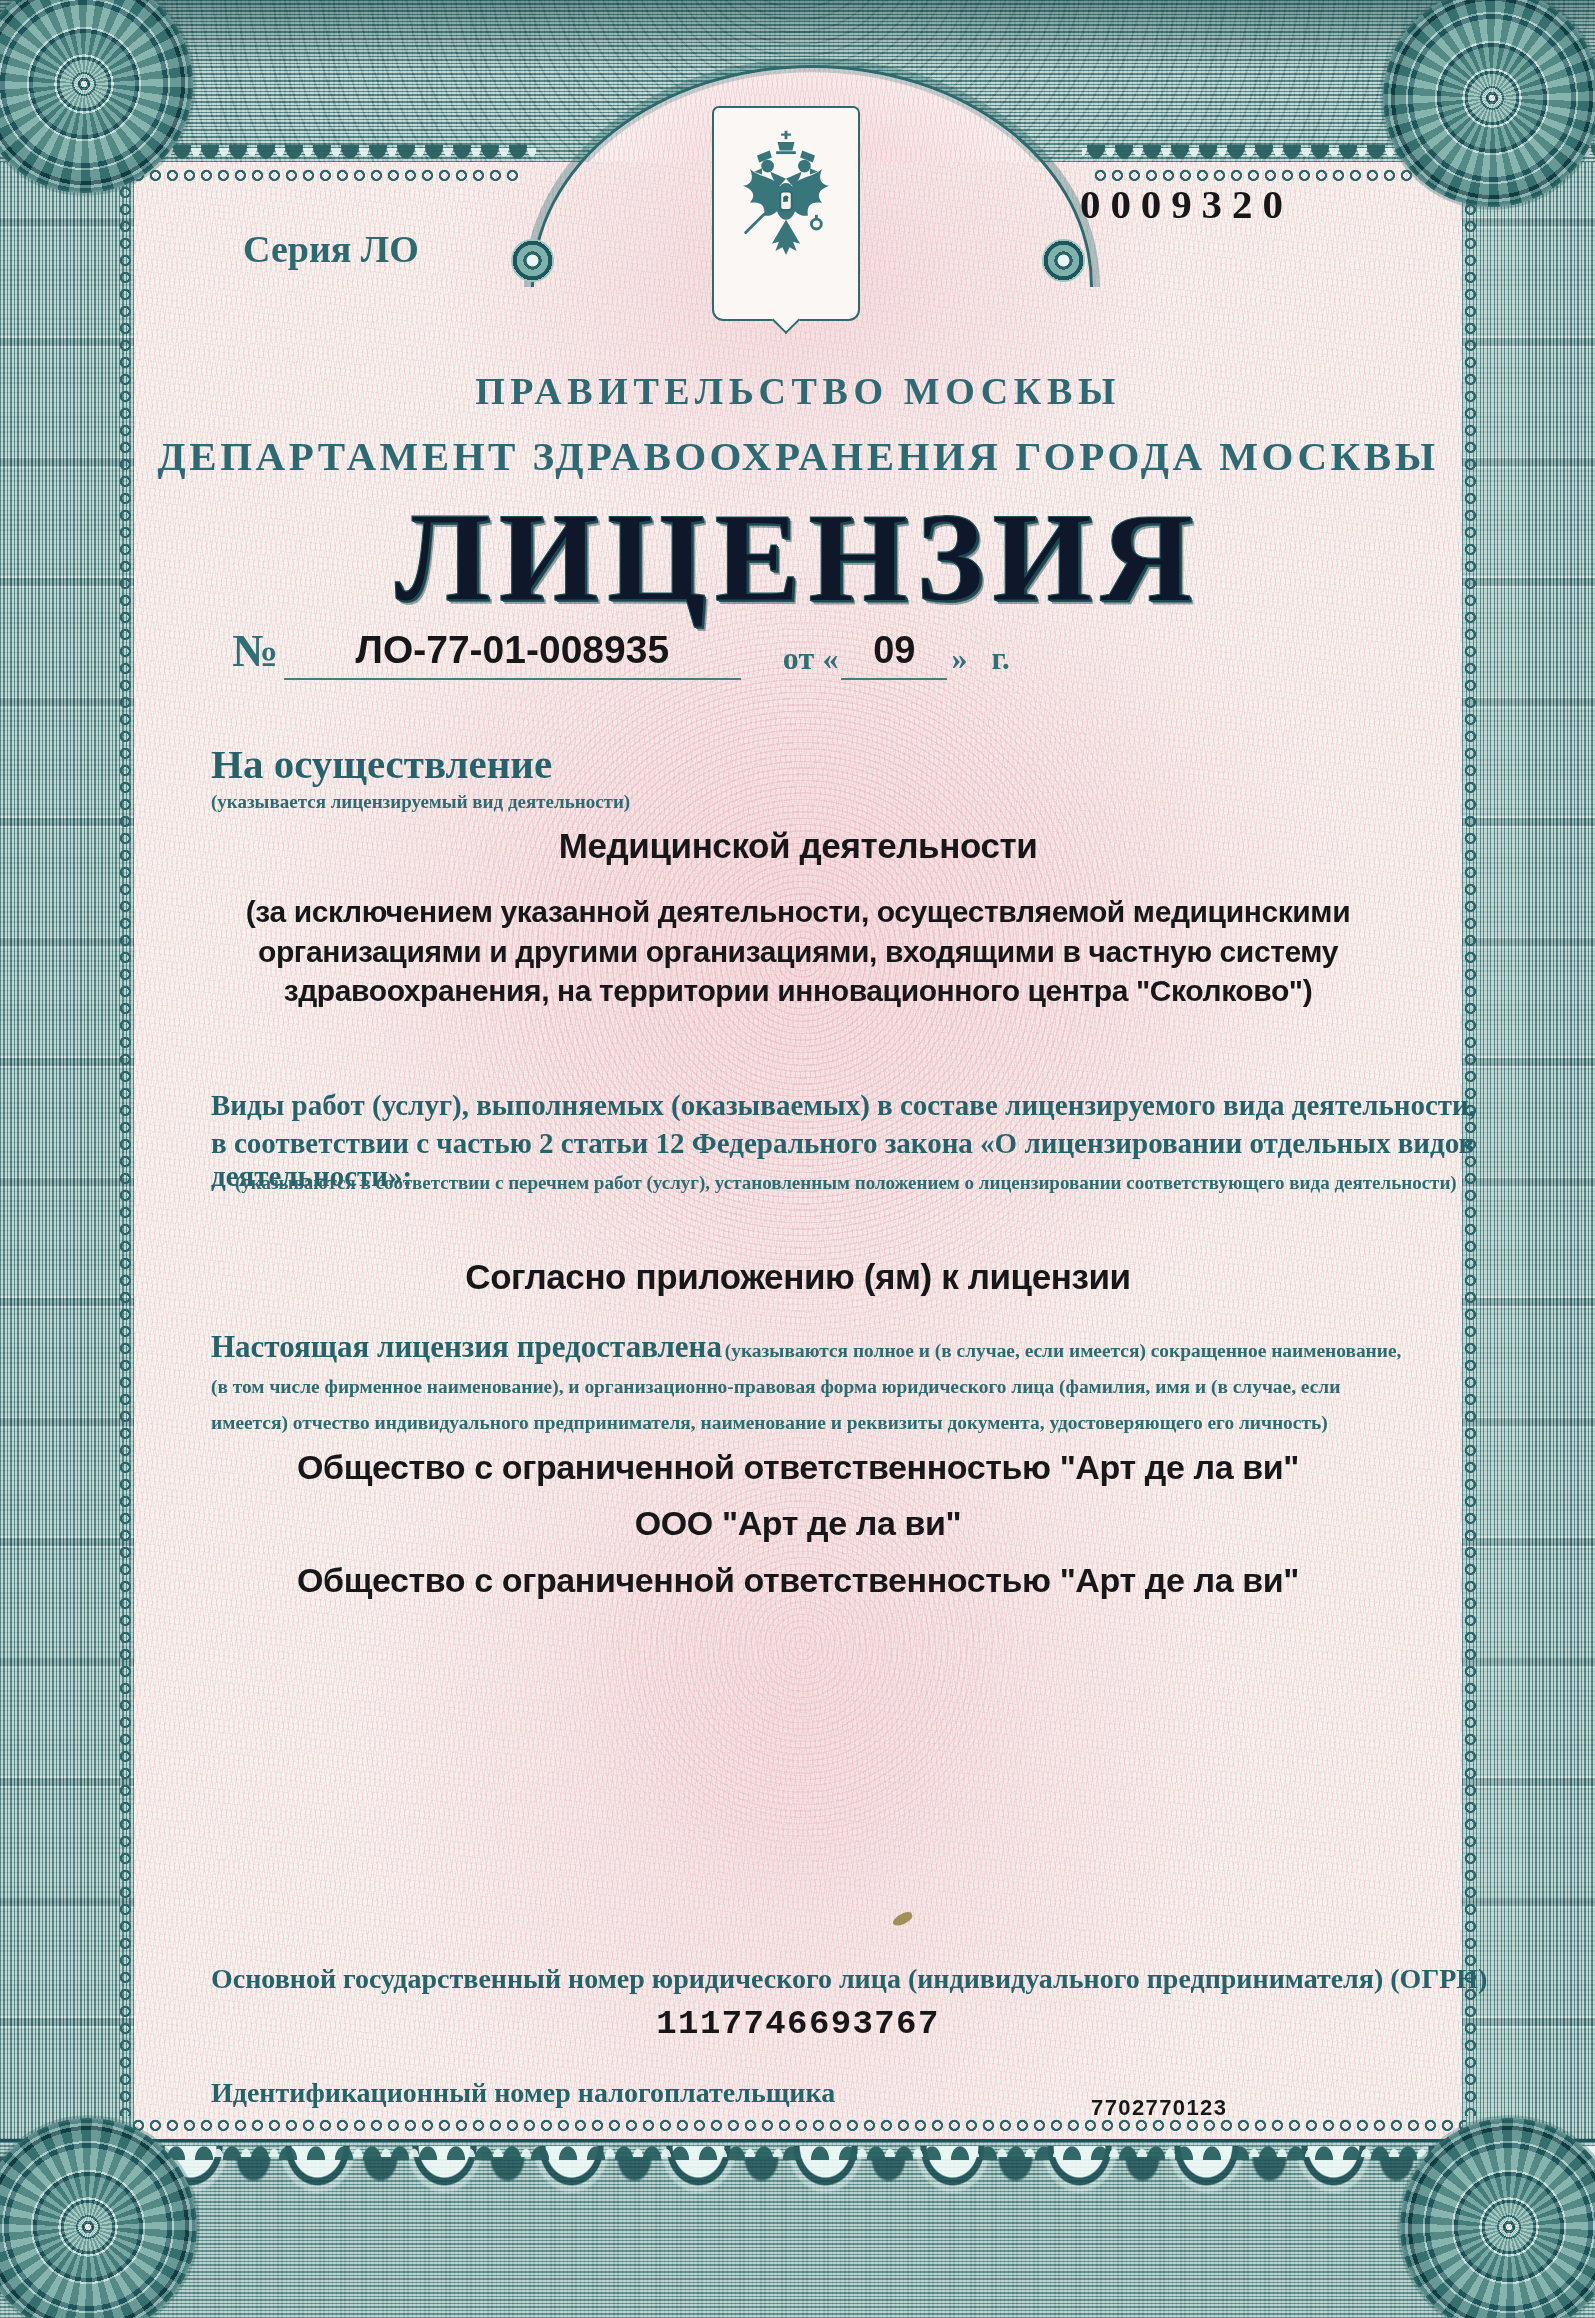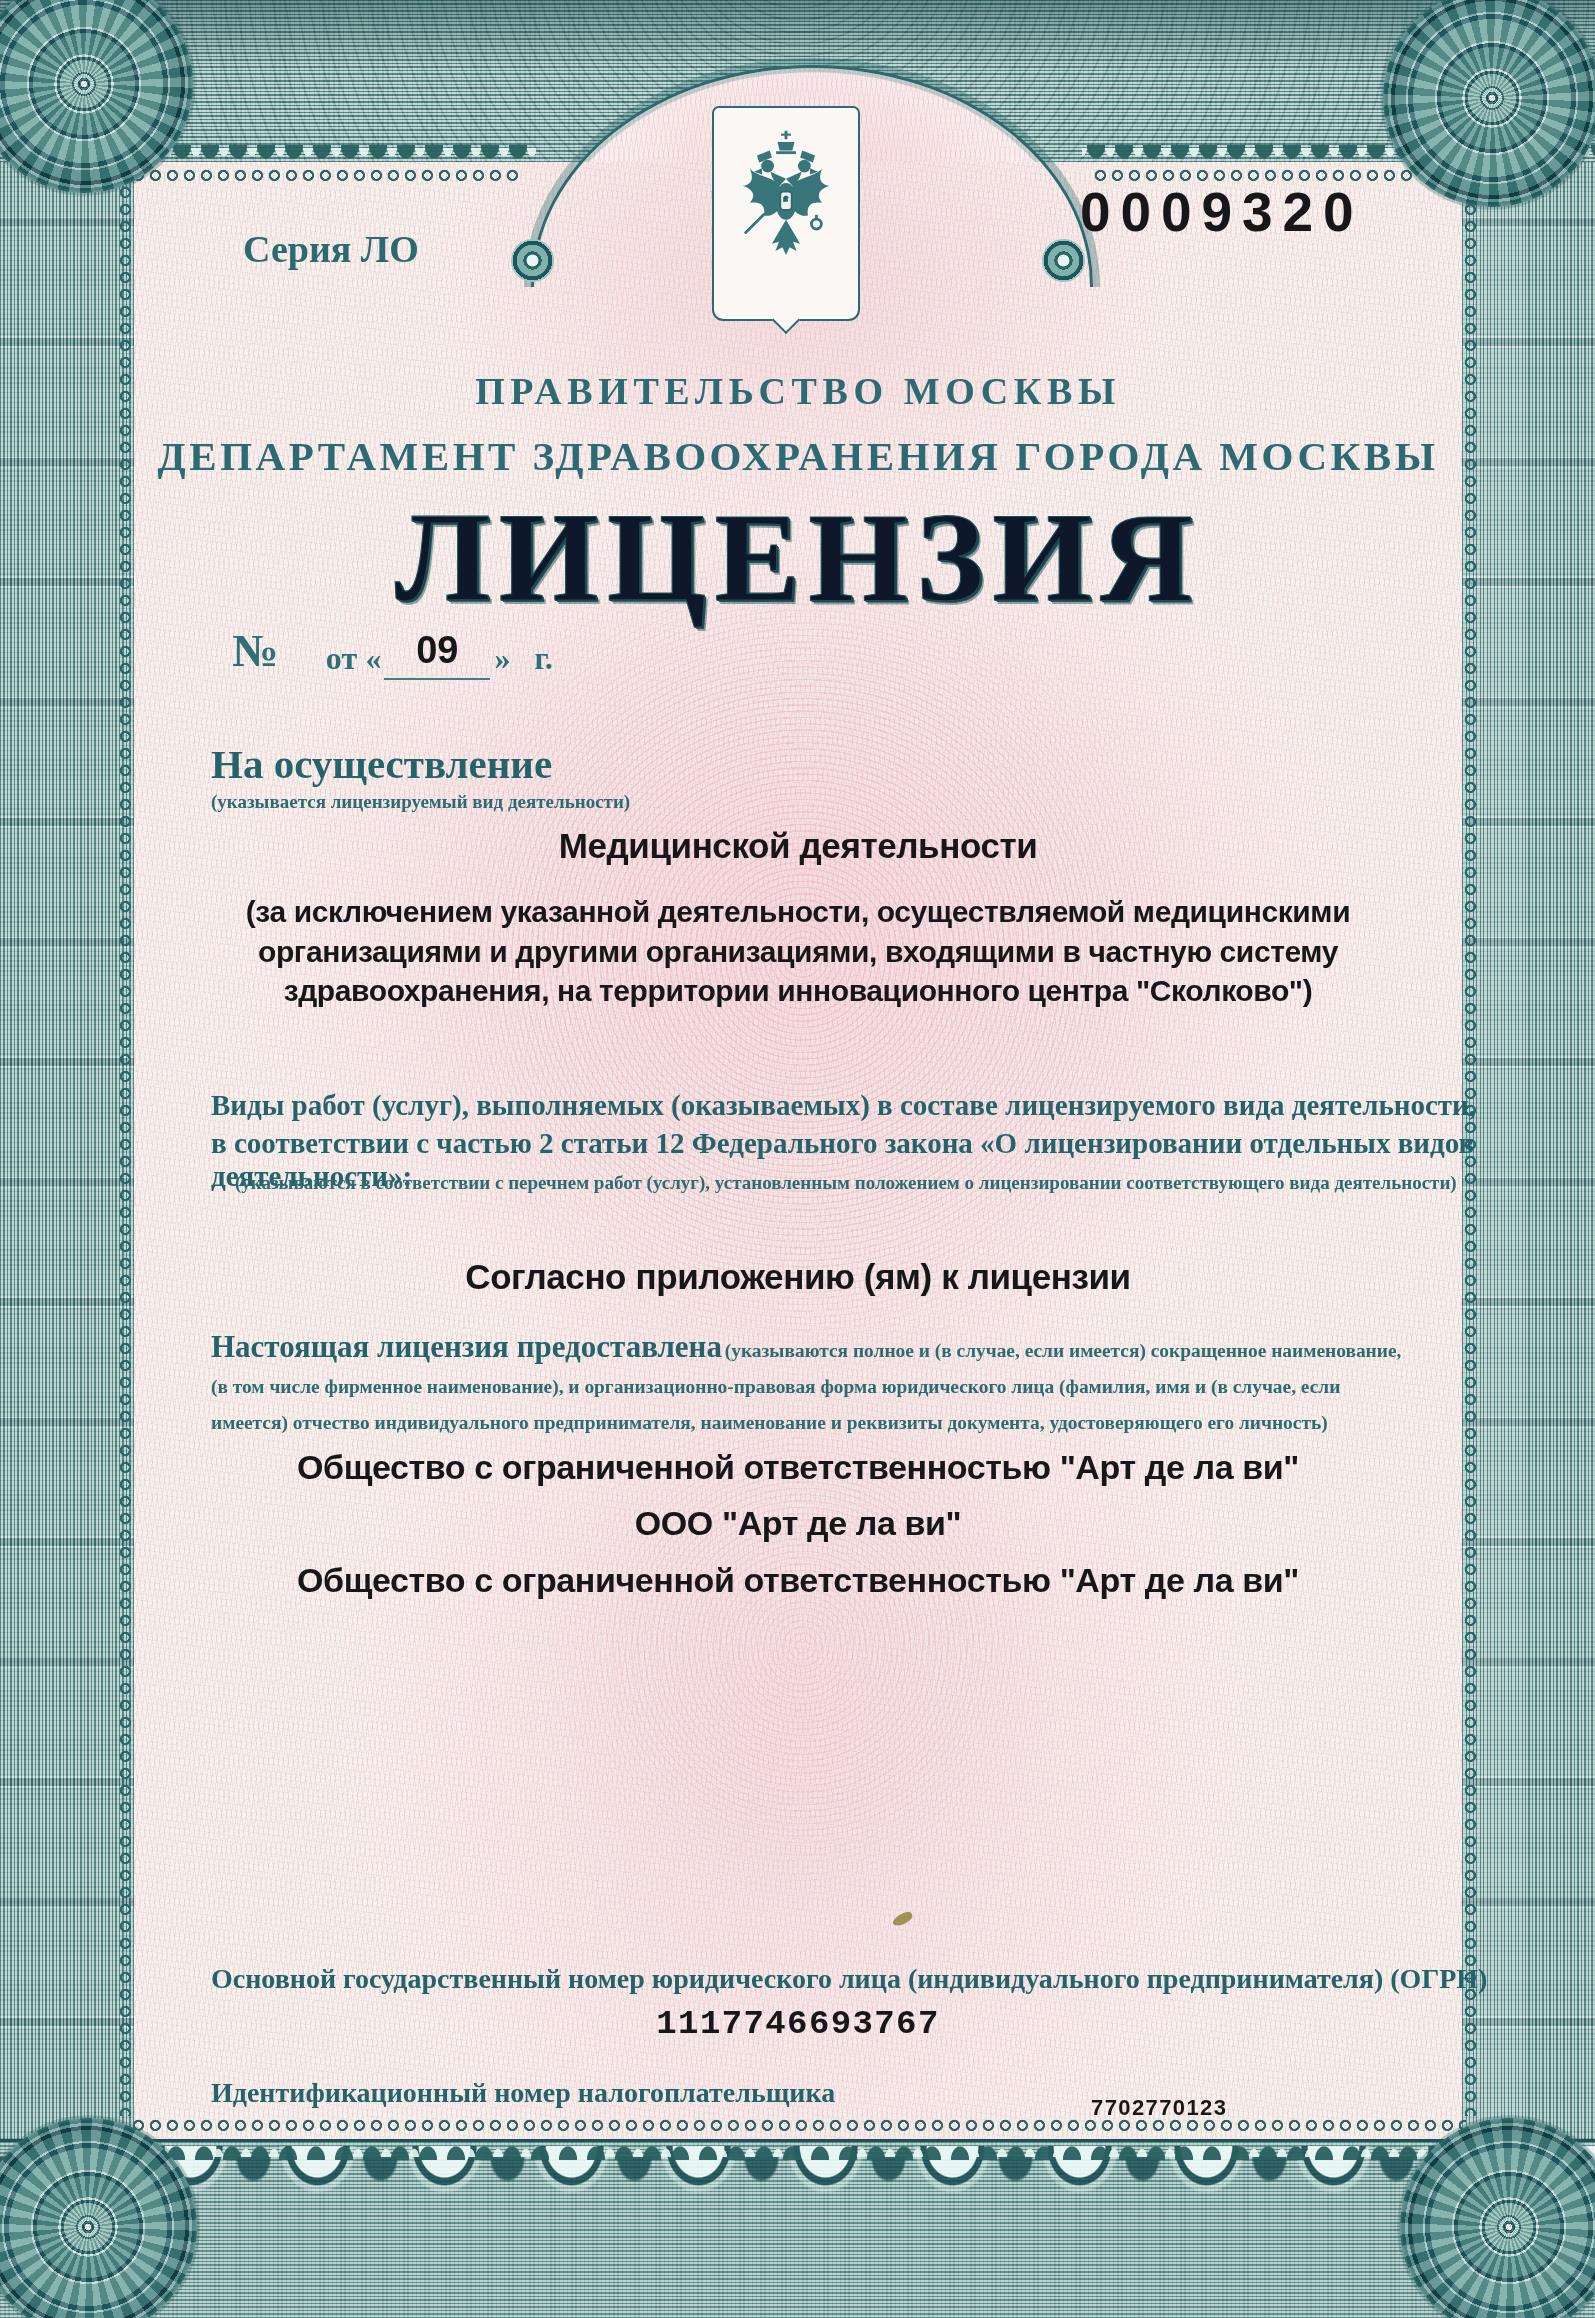--- a/index.html
+++ b/index.html
@@ -104,22 +104,22 @@
   .emblem-box::after{content:'';position:absolute;left:50%;bottom:-11.3px;width:18.3px;height:18.3px;
     background:#fbf7f4;border-right:2.8px solid #2c6a6e;border-bottom:2.8px solid #2c6a6e;
     transform:translateX(-50%) rotate(45deg);}
   .emblem-box svg{display:block;margin:18.3px auto 0;}
   .serifb{font-family:"Liberation Serif",serif;font-weight:700;}
   .sansb{font-family:"Liberation Sans",sans-serif;font-weight:700;color:#17171a;letter-spacing:-0.4px;}
   .center{left:50%;transform:translateX(-50%);white-space:nowrap;}
   .note{font-family:"Liberation Serif",serif;font-weight:700;font-size:19px;color:#2d6b70;}
 
   .series{left:243px;top:227px;font-size:38px;color:#2d6a70;}
-  .form-number{left:1080px;top:180px;font-family:Liberation Sans, sans-serif;font-weight:700;
-    font-size:55px;letter-spacing:9.9px;color:#17171a;}
+  .form-number{left:1080px;top:180px;font-family:Liberation Serif, serif;font-weight:700;
+    font-size:41px;letter-spacing:9.9px;color:#17171a;}
   .gov{top:369px;font-size:38px;letter-spacing:5.6px;color:#2d6a74;}
   .dept{top:432px;font-size:41px;letter-spacing:3.5px;color:#2d6a74;}
   .doc-title{top:484px;font-size:128px;letter-spacing:8.4px;color:#0f172a;
     -webkit-text-stroke:1.1px #1d5056;
     text-shadow:0.7px 0.7px 0 #17474d,1.4px 1.4px 0 #17474d,2.1px 2.1px 0 rgba(23,71,77,.85),3.5px 4.2px 0 rgba(23,71,77,.45),-0.7px -0.7px 0 rgba(225,243,240,.9);}
 
   .num-row{left:232px;top:614px;width:1147px;height:66px;display:flex;align-items:flex-end;}
   .blank{border-bottom:2.1px solid #437d82;display:flex;justify-content:center;align-items:flex-end;}
   .blank .val{font-family:"Liberation Sans",sans-serif;font-weight:700;color:#17171a;
     font-size:39px;padding-bottom:5.6px;letter-spacing:0;white-space:nowrap;}
@@ -210,20 +210,23 @@
 </div>
 
 <div class="abs series serifb">Серия ЛО</div>
 <div class="abs form-number">0009320</div>
 <div class="abs center serifb gov">ПРАВИТЕЛЬСТВО МОСКВЫ</div>
 <div class="abs center serifb dept">ДЕПАРТАМЕНТ ЗДРАВООХРАНЕНИЯ ГОРОДА МОСКВЫ</div>
 <div class="abs center serifb doc-title">ЛИЦЕНЗИЯ</div>
 
 <div class="abs num-row">
   <span class="glyph" style="font-size:46px;margin-right:5.6px;">№</span>
+  <span class="blank" style="width:457px;">
+      <span class="val">ЛО-77-01-008935</span>
+    </span>
   <span style="width:42px;"></span>
   <span class="glyph" style="font-size:32px;margin-right:8.4px;">от</span>
   <span class="glyph" style="font-size:32px;margin-right:2.8px;">«</span>
   <span class="blank" style="width:106px;">
       <span class="val" style="font-size:38px;">09</span>
     </span>
   <span class="glyph" style="font-size:32px;margin:0 12.7px 0 4.2px;">»</span>
   <span class="glyph" style="font-size:31px;margin-left:11.3px;">г.</span>
 </div>
 

